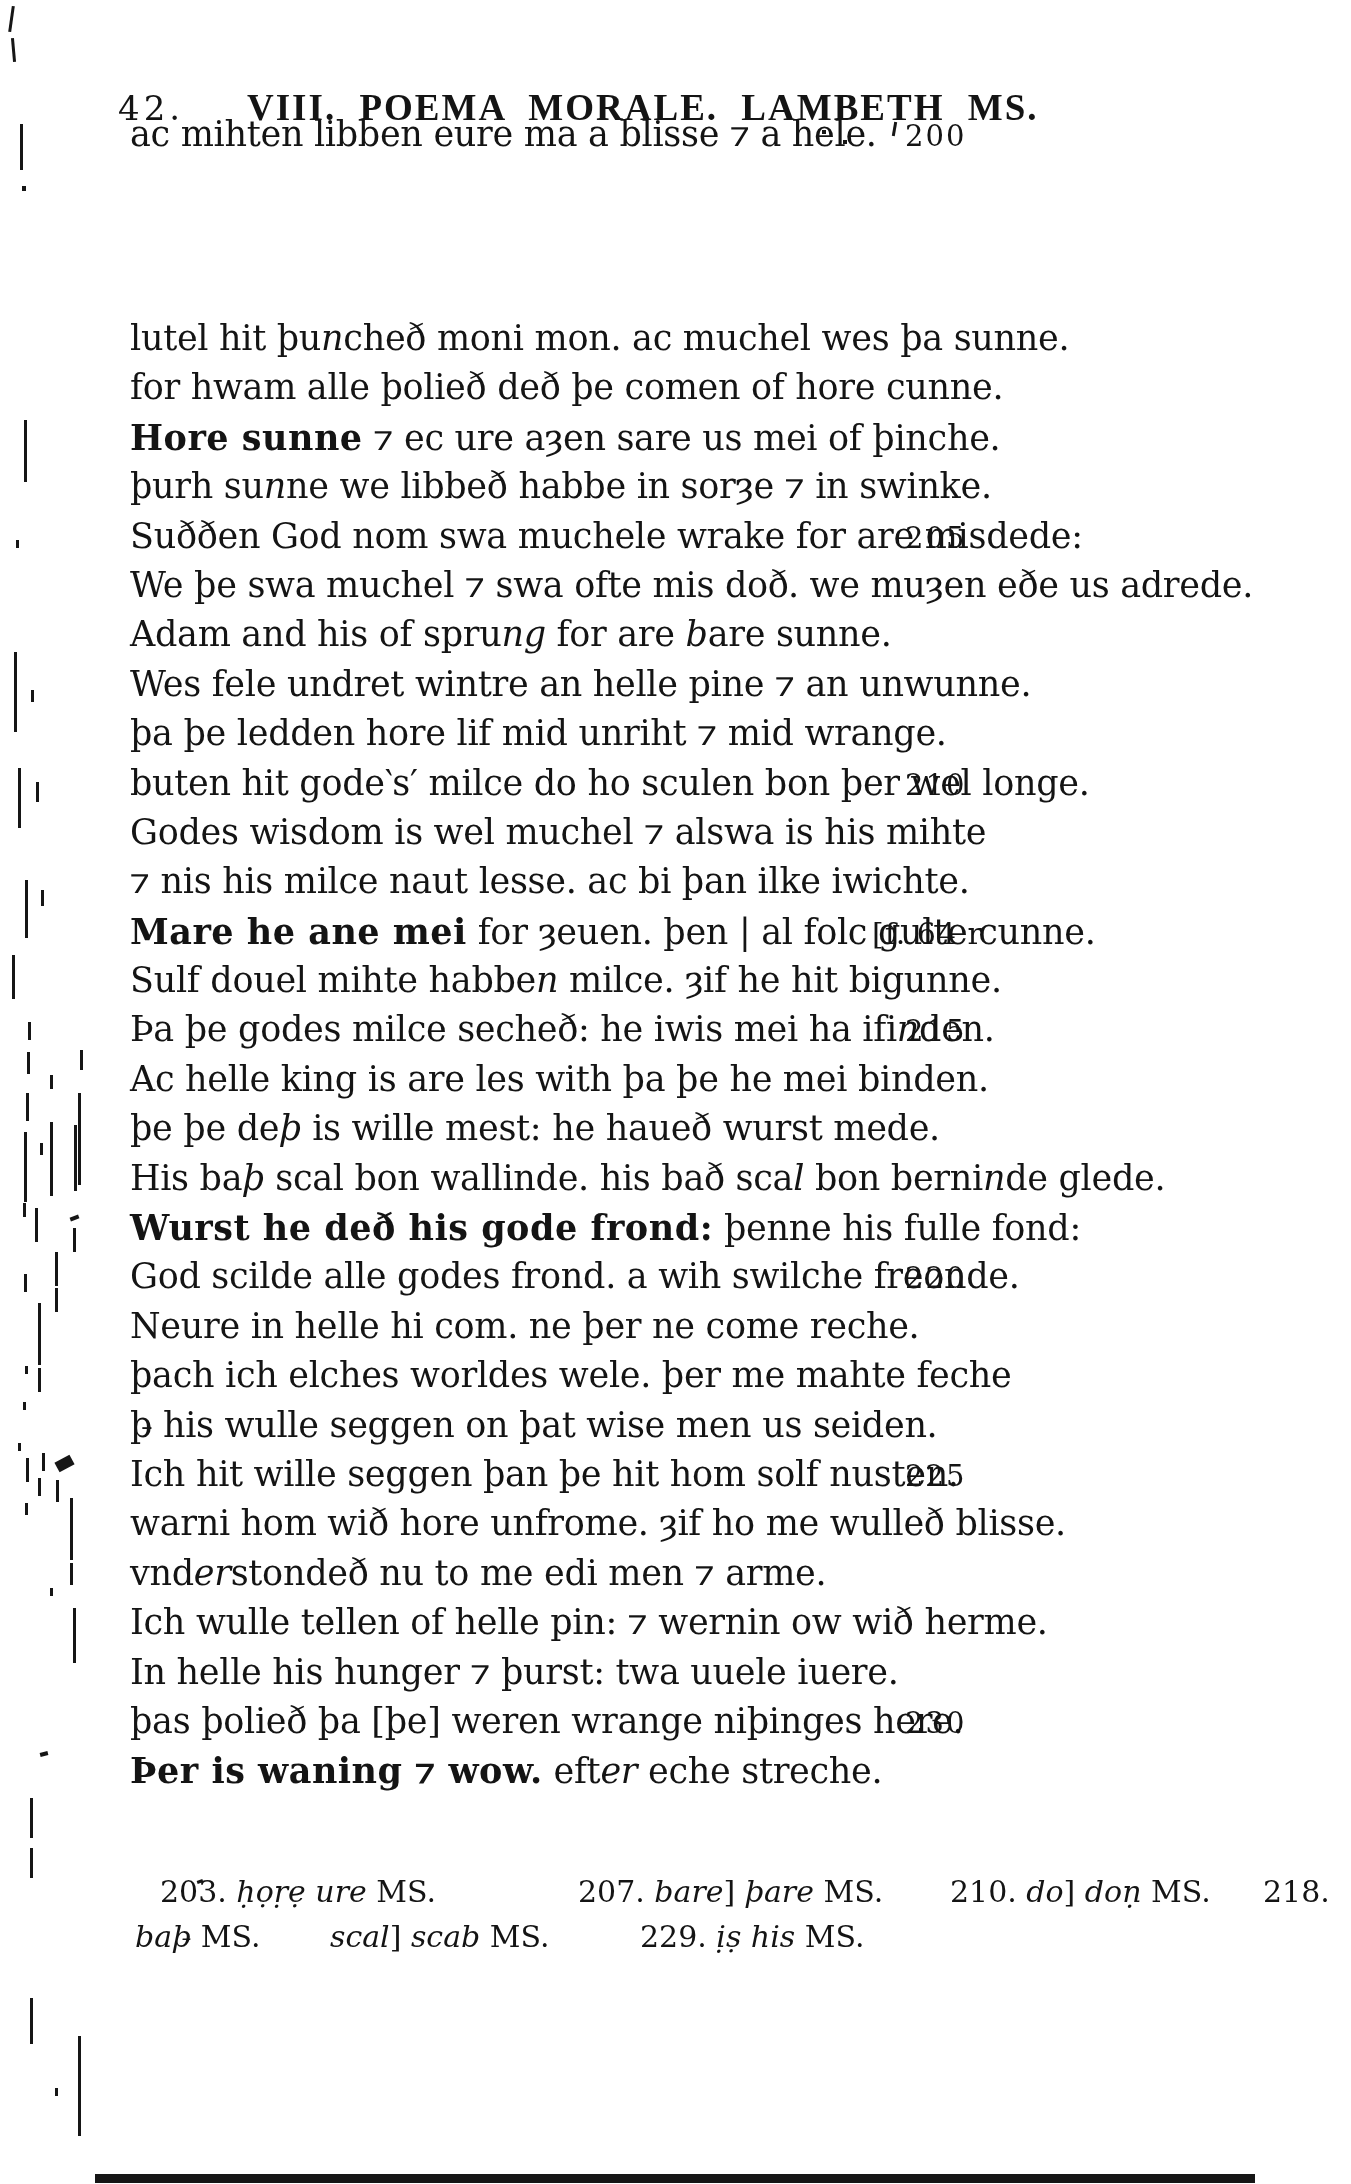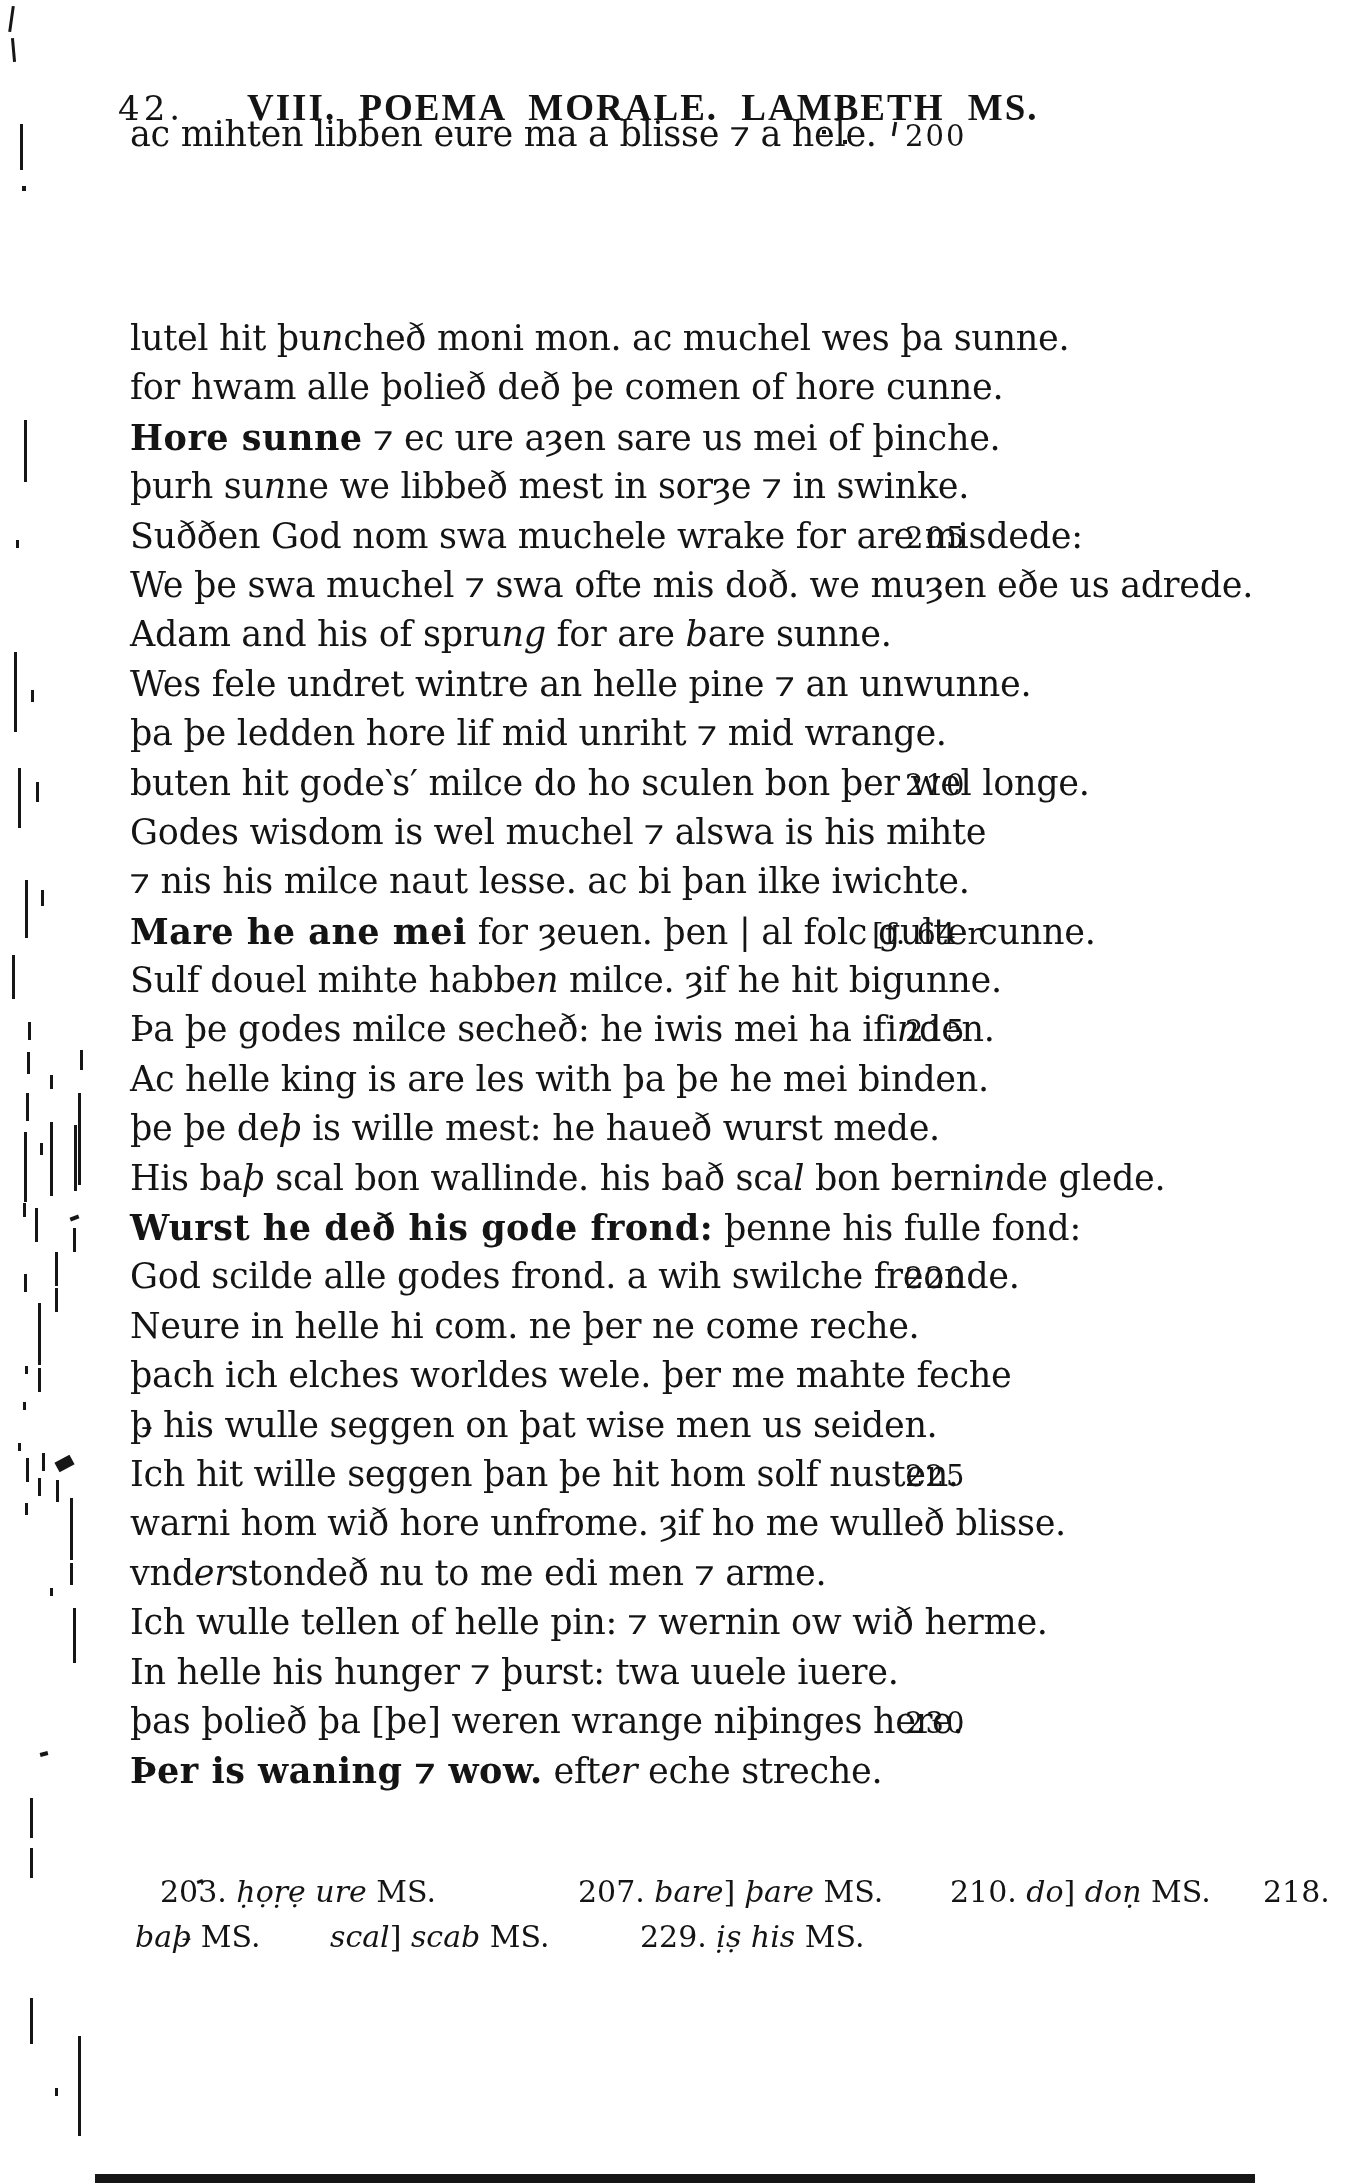--- a/index.html
+++ b/index.html
@@ -109,21 +109,21 @@
   <div class="hdr-title">VIII. POEMA MORALE. LAMBETH MS.</div>
 
   <div class="opening" id="opening-line">
       <div class="pline"><span>ac mihten libben eure ma a blisse ⁊ a hele.</span><span class="marker">200</span></div>
     </div>
 
   <div class="poembody" id="poem-body">
       <div class="pline"><span>lutel hit þu</span><span class="i">n</span><span>cheð moni mon. ac muchel wes þa sunne.</span></div>
       <div class="pline"><span>for hwam alle þolieð deð þe comen of hore cunne.</span></div>
       <div class="pline"><span class="b">Hore sunne</span><span> ⁊ ec ure aȝen sare us mei of þinche.</span></div>
-      <div class="pline"><span>þurh su</span><span class="i">n</span><span>ne we libbeð mest in sorȝe ⁊ in swinke.</span></div>
+      <div class="pline"><span>þurh su</span><span class="i">n</span><span>ne we libbeð habbe in sorȝe ⁊ in swinke.</span></div>
       <div class="pline"><span>Suððen God nom swa muchele wrake for are misdede:</span><span class="marker">205</span></div>
       <div class="pline"><span>We þe swa muchel ⁊ swa ofte mis doð. we muȝen eðe us adrede.</span></div>
       <div class="pline"><span>Adam and his of spru</span><span class="i">ng</span><span> for are </span><span class="i">b</span><span>are sunne.</span></div>
       <div class="pline"><span>Wes fele undret wintre an helle pine ⁊ an unwunne.</span></div>
       <div class="pline"><span>þa þe ledden hore lif mid unriht ⁊ mid wrange.</span></div>
       <div class="pline"><span>buten hit gode‵s′ milce do ho sculen bon þer wel longe.</span><span class="marker">210</span></div>
       <div class="pline"><span>Godes wisdom is wel muchel ⁊ alswa is his mihte</span></div>
       <div class="pline"><span>⁊ nis his milce naut lesse. ac bi þan ilke iwichte.</span></div>
       <div class="pline"><span class="b">Mare he ane mei</span><span> for ȝeuen. þen | al folc gulte cunne.</span><span class="marker folio">[f. 64 r</span></div>
       <div class="pline"><span>Sulf douel mihte habbe</span><span class="i">n</span><span> milce. ȝif he hit bigunne.</span></div>

